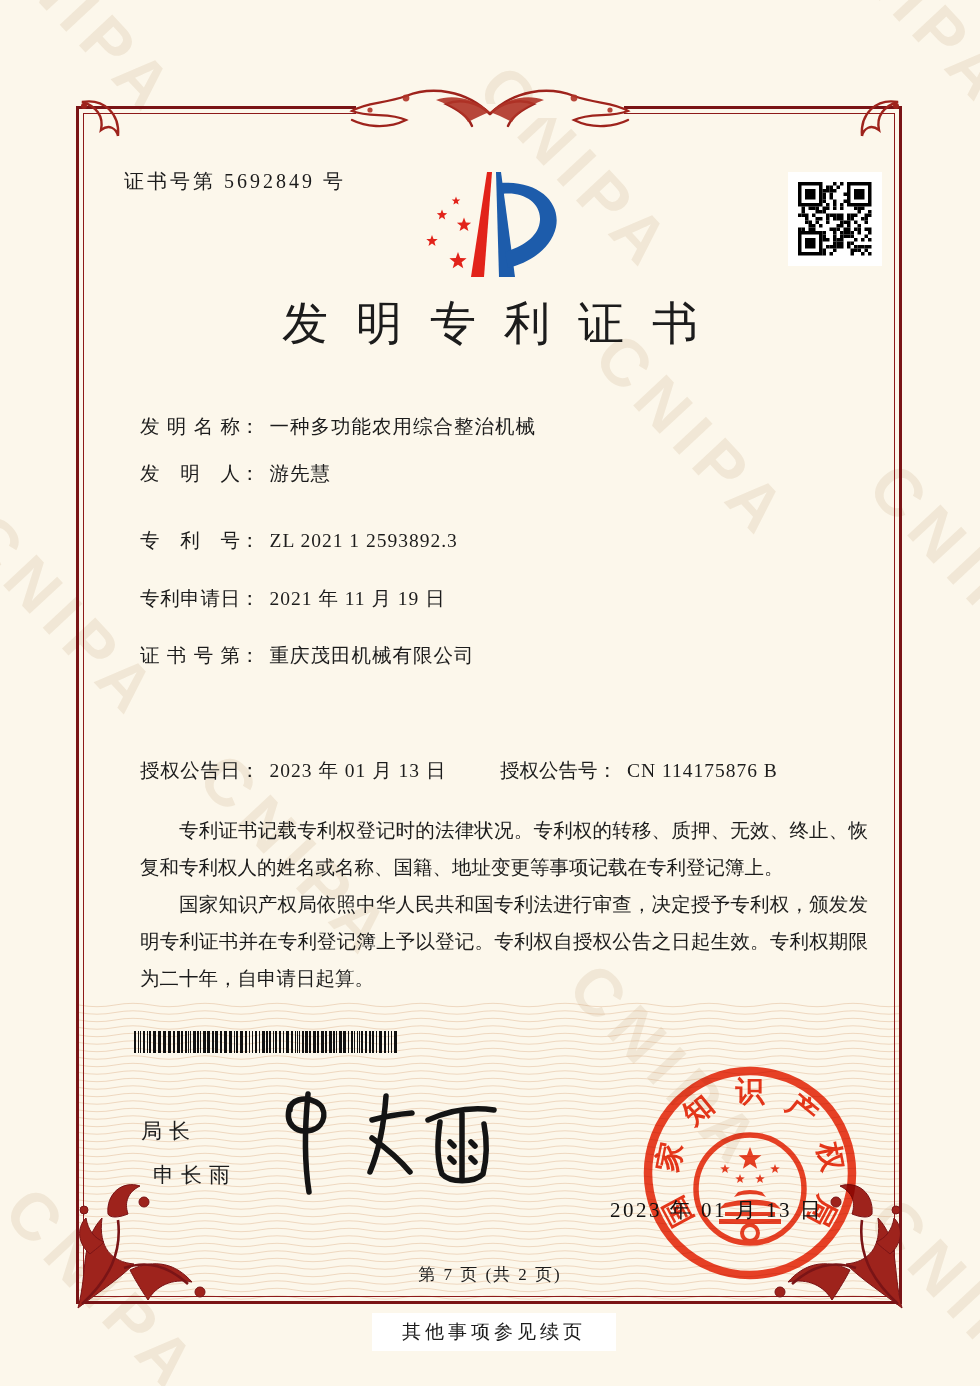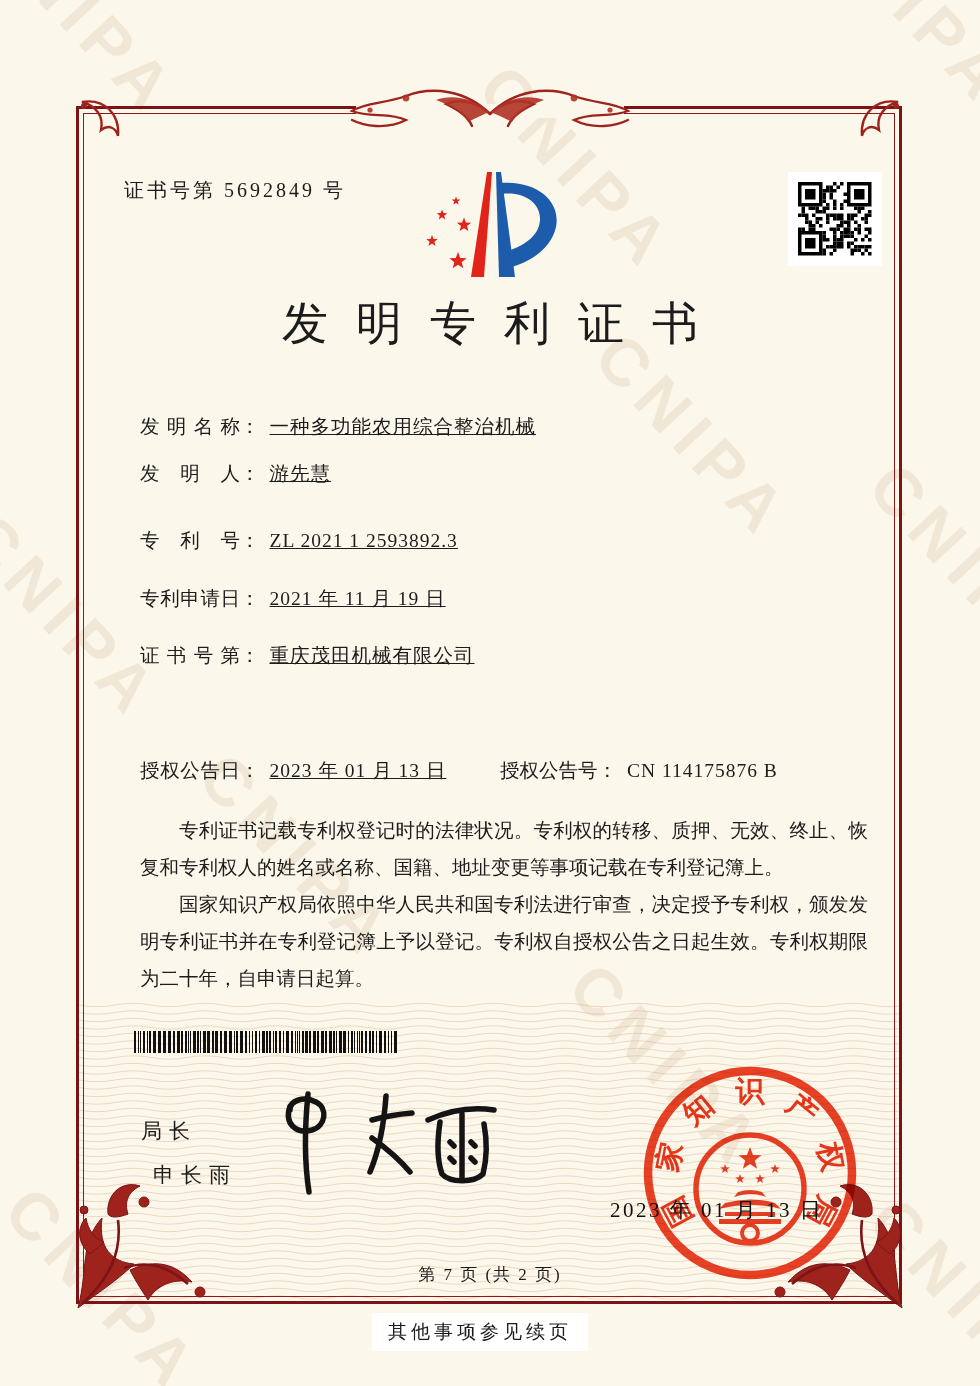--- a/index.html
+++ b/index.html
@@ -17,43 +17,43 @@
   
   #frame-outer{position:absolute;left:76px;top:106px;width:826px;height:1198px;
       border:3px solid #7a1416;z-index:3;box-sizing:border-box;}
   #frame-inner{position:absolute;left:4px;top:4px;right:4px;bottom:4px;
       border:1px solid #8d1a1a;}
 
   .ornament{position:absolute;z-index:4;}
 
   
   .abs{position:absolute;z-index:5;}
-  #cert-no{left:124px;top:168px;font-size:20px;letter-spacing:3px;margin-top:9px;}
+  #cert-no{left:124px;top:168px;font-size:20px;letter-spacing:3px;}
   #title{left:76px;top:293px;width:828px;text-align:center;font-size:46px;font-weight:normal;
          letter-spacing:28px;text-indent:28px;}
-  .field-row{left:140px;font-size:19.5px;white-space:nowrap;text-decoration:underline;}
+  .field-row{left:140px;font-size:19.5px;white-space:nowrap;}
   .flabel{display:inline-block;width:100px;text-align:justify;text-align-last:justify;}
   .fcolon{display:inline-block;}
   .fvalue{margin-left:10px;letter-spacing:1px;}
   .fr0{top:413px}.fr1{top:460px}.fr2{top:527px}.fr3{top:585px}.fr4{top:642px}.fr5{top:699px}
   #grant-row{top:757px;}
   #grant-right{position:absolute;left:360px;top:0;white-space:nowrap;}
   #body-text{left:140px;top:812px;width:728px;font-size:19.5px;line-height:37px;
              text-align:justify;z-index:5;}
   #body-text p{margin:0;text-indent:2em;}
   #barcode{left:134px;top:1031px;z-index:5;}
   #director-title{left:141px;top:1117px;font-size:21px;letter-spacing:7px;
       font-family:Liberation Serif, serif;}
   #director-name{left:141px;top:1161px;font-size:21px;letter-spacing:7px;
       font-family:"Liberation Sans","DejaVu Sans",sans-serif;margin-left:12px;}
   #signature{left:268px;top:1080px;z-index:5;}
   #seal{left:638px;top:1061px;z-index:6;mix-blend-mode:multiply;}
   #seal-date{left:610px;top:1196px;font-size:21px;letter-spacing:2.5px;color:#101010;z-index:7;}
   #page-info{left:76px;top:1263px;width:828px;text-align:center;font-size:17px;letter-spacing:2px;}
-  #cont-note{left:372px;top:1313px;width:216px;height:38px;background:#ffffff;
+  #cont-note{left:372px;top:1313px;width:244px;height:38px;background:#ffffff;
              text-align:center;line-height:38px;font-size:19px;letter-spacing:4px;z-index:5;}
   #logo{left:420px;top:155px;z-index:5;}
   #qr{left:788px;top:172px;z-index:5;background:#ffffff;padding:5px;}
 </style>
 </head>
 <body>
 
 <div id="page">
 
   <svg id="waves" width="822" height="304">

